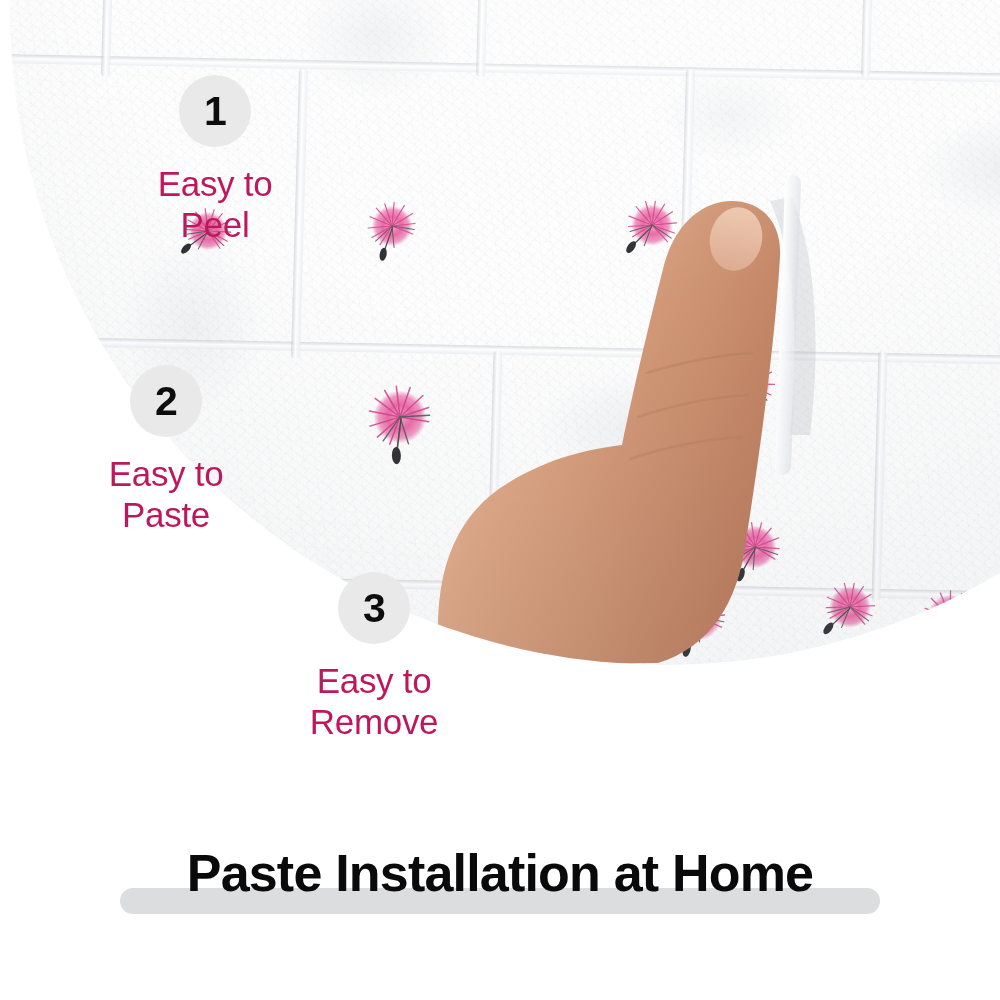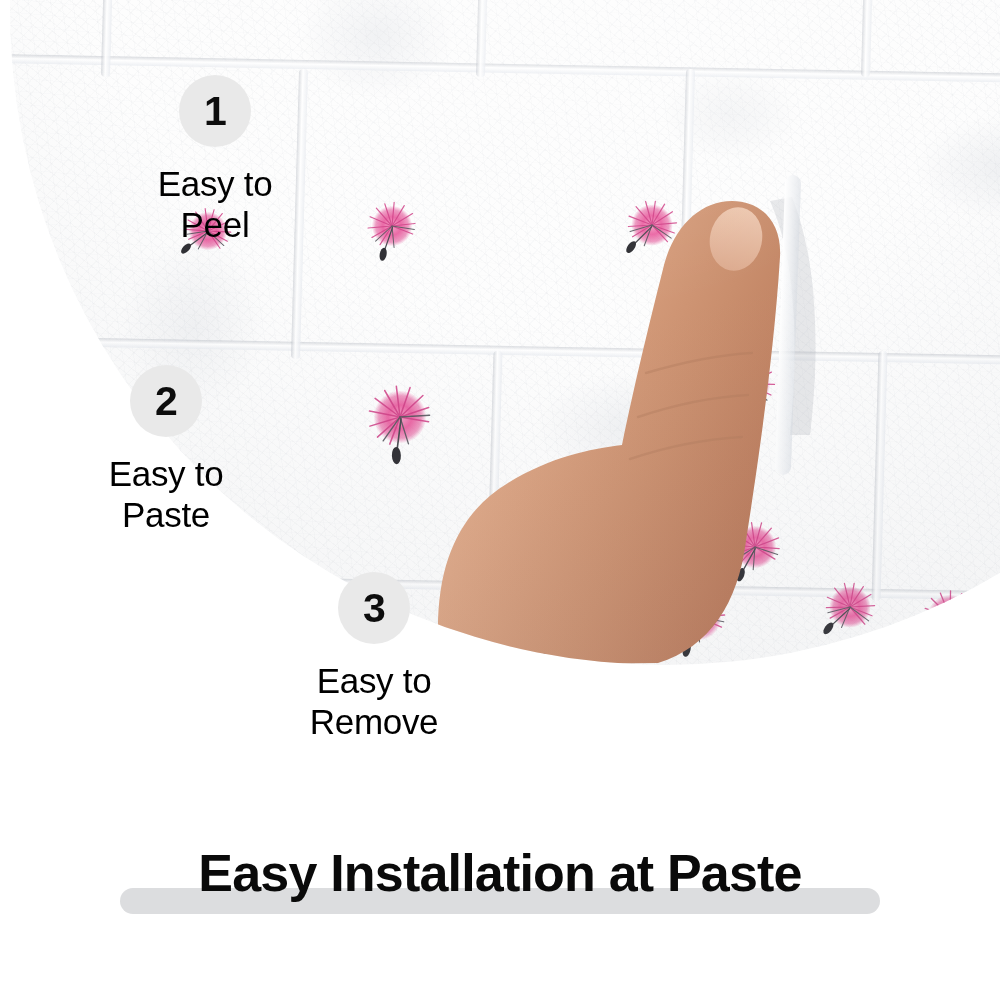--- a/index.html
+++ b/index.html
@@ -78,21 +78,21 @@
     margin:0 auto;
     display:flex;align-items:center;justify-content:center;
     font-size:41px;font-weight:700;color:#0d0d0d;
     line-height:1;
     letter-spacing:-1px;
   }
   .step-label{
     margin-top:16px;
     font-size:35px;
     font-weight:400;
-    color:#000000;
+    color:#be185d;
     line-height:1.18;
     white-space:pre-line;
     letter-spacing:-.3px;
   }
 
   
   .headline-wrap{
     position:absolute;left:0;top:846px;width:1000px;height:90px;
   }
   .headline-bar{
@@ -344,16 +344,16 @@
   <div class="step" style="left:252px;top:572px;width:244px;">
     <div class="step-badge">
       <span>3</span>
     </div>
     <div class="step-label">Easy to
 Remove</div>
   </div>
 
   <div class="headline-wrap">
     <div class="headline-bar"></div>
-    <div class="headline-text">Easy Installation at Paste</div>
+    <div class="headline-text">Paste Installation at Home</div>
   </div>
 
 </div>
 
 </body></html>

